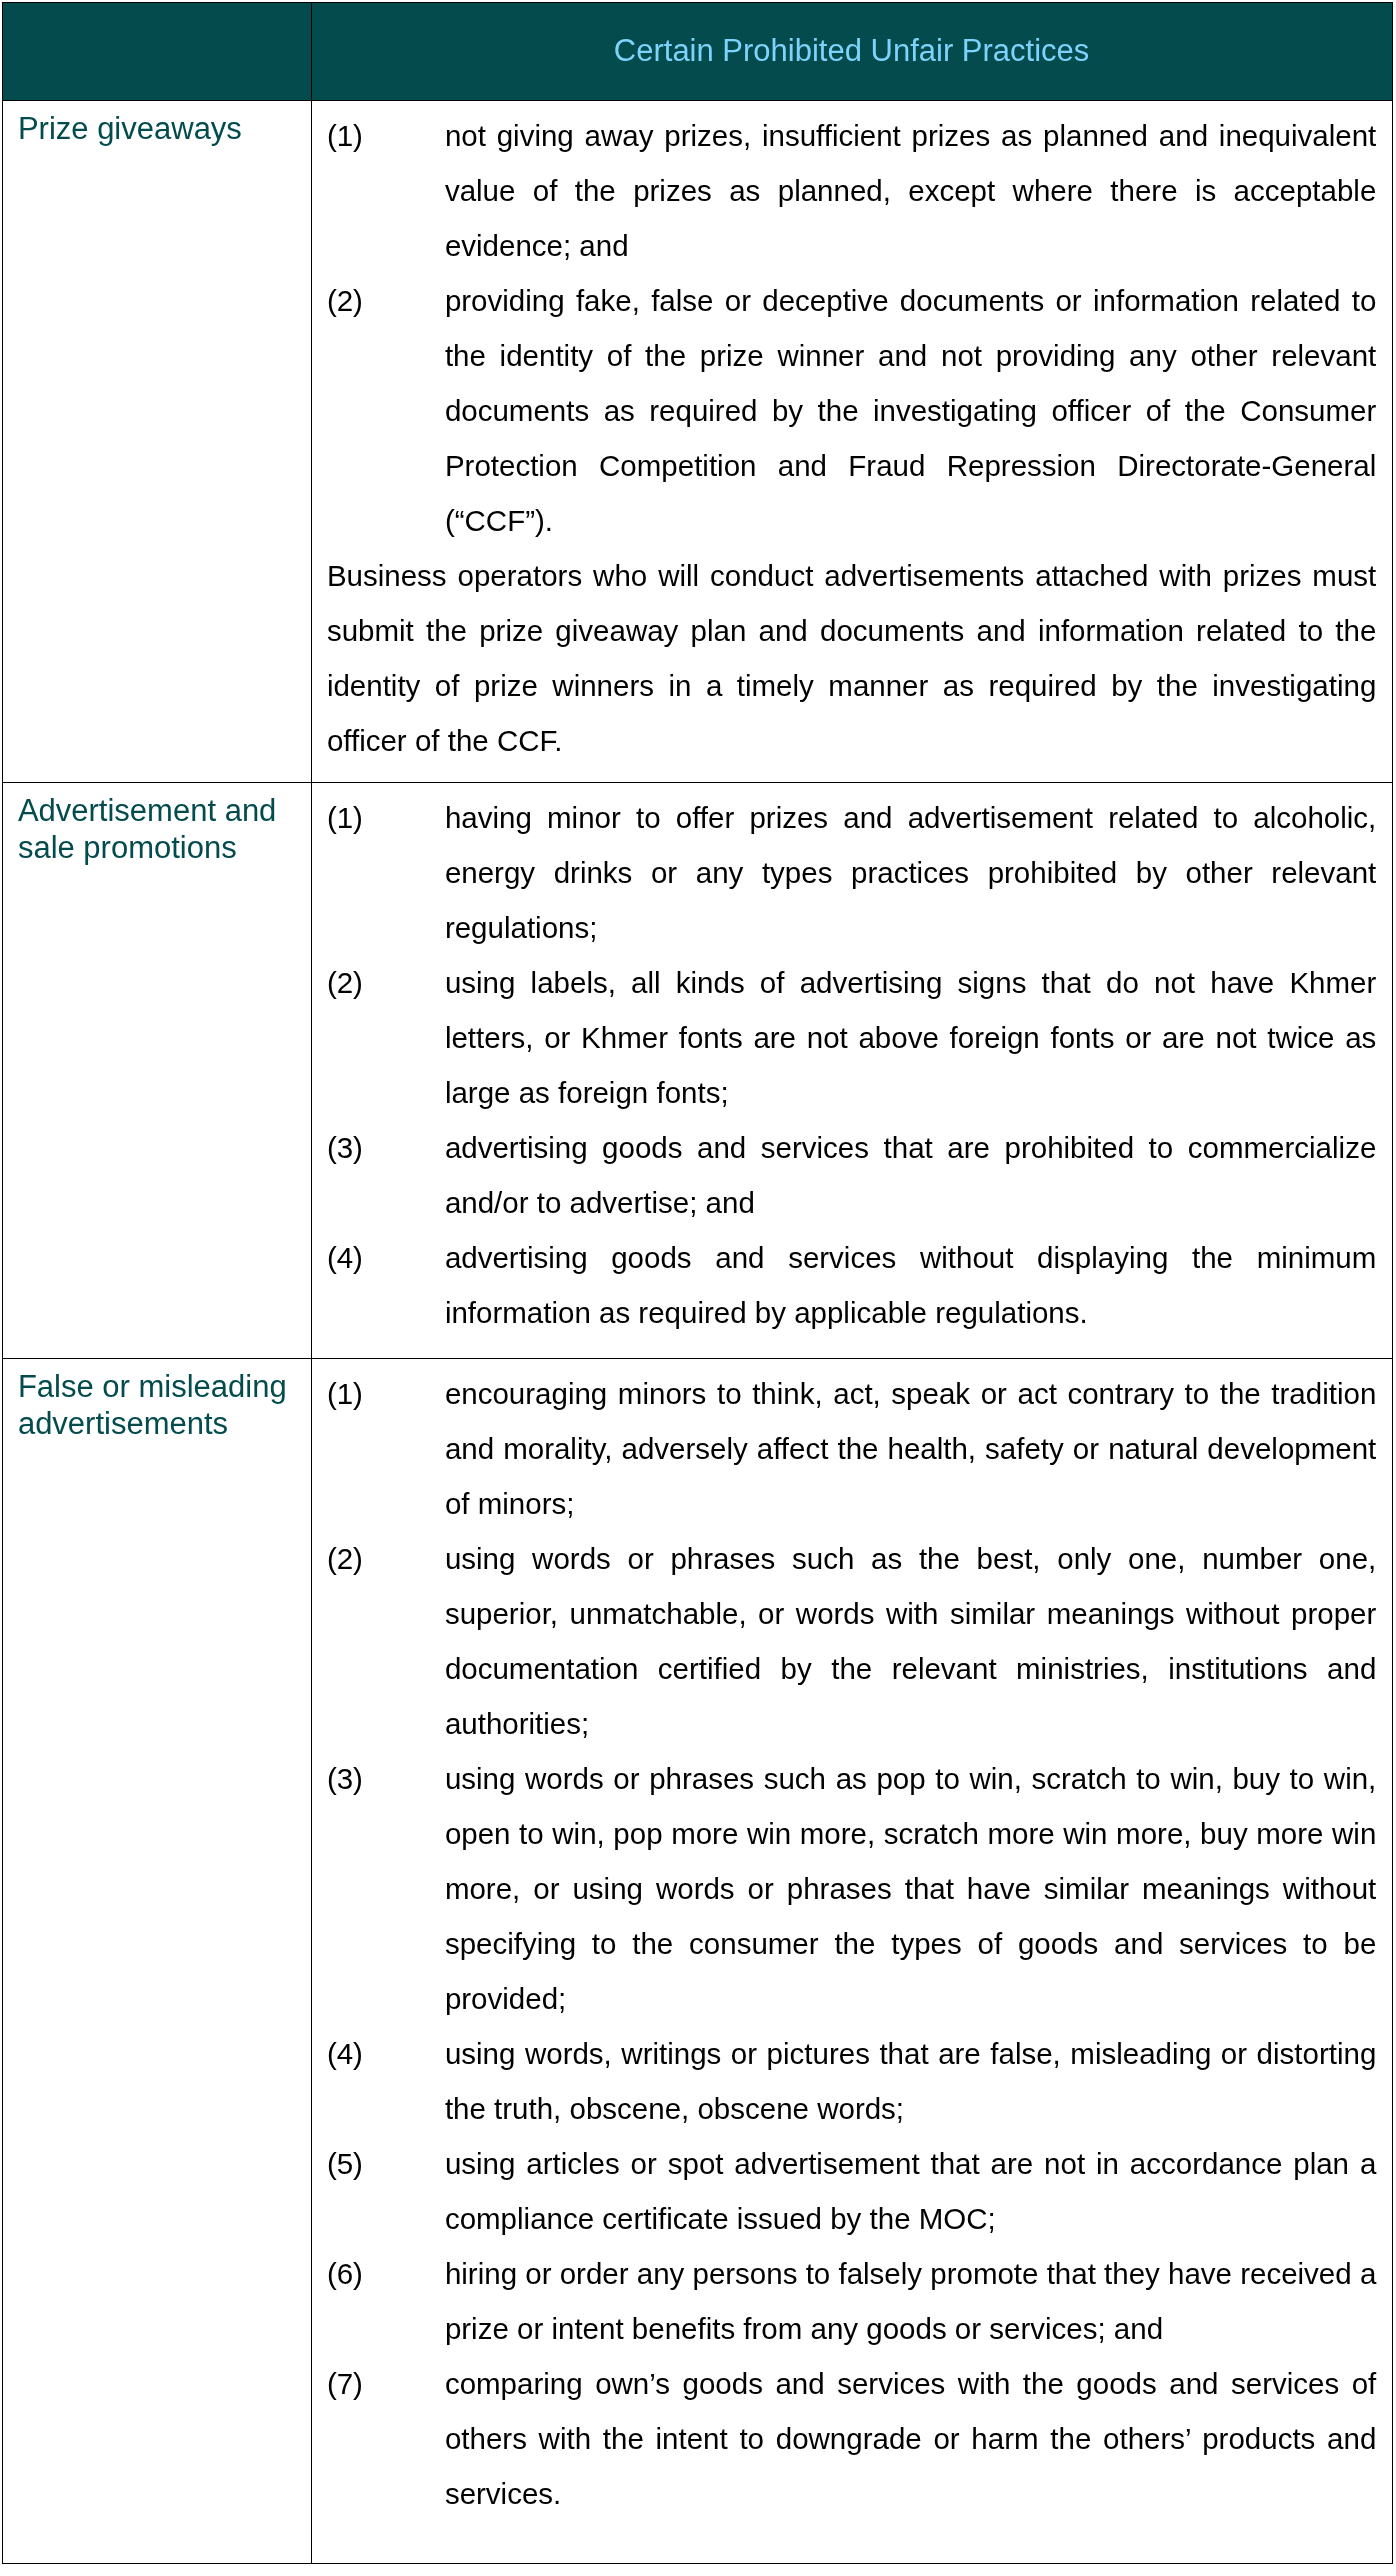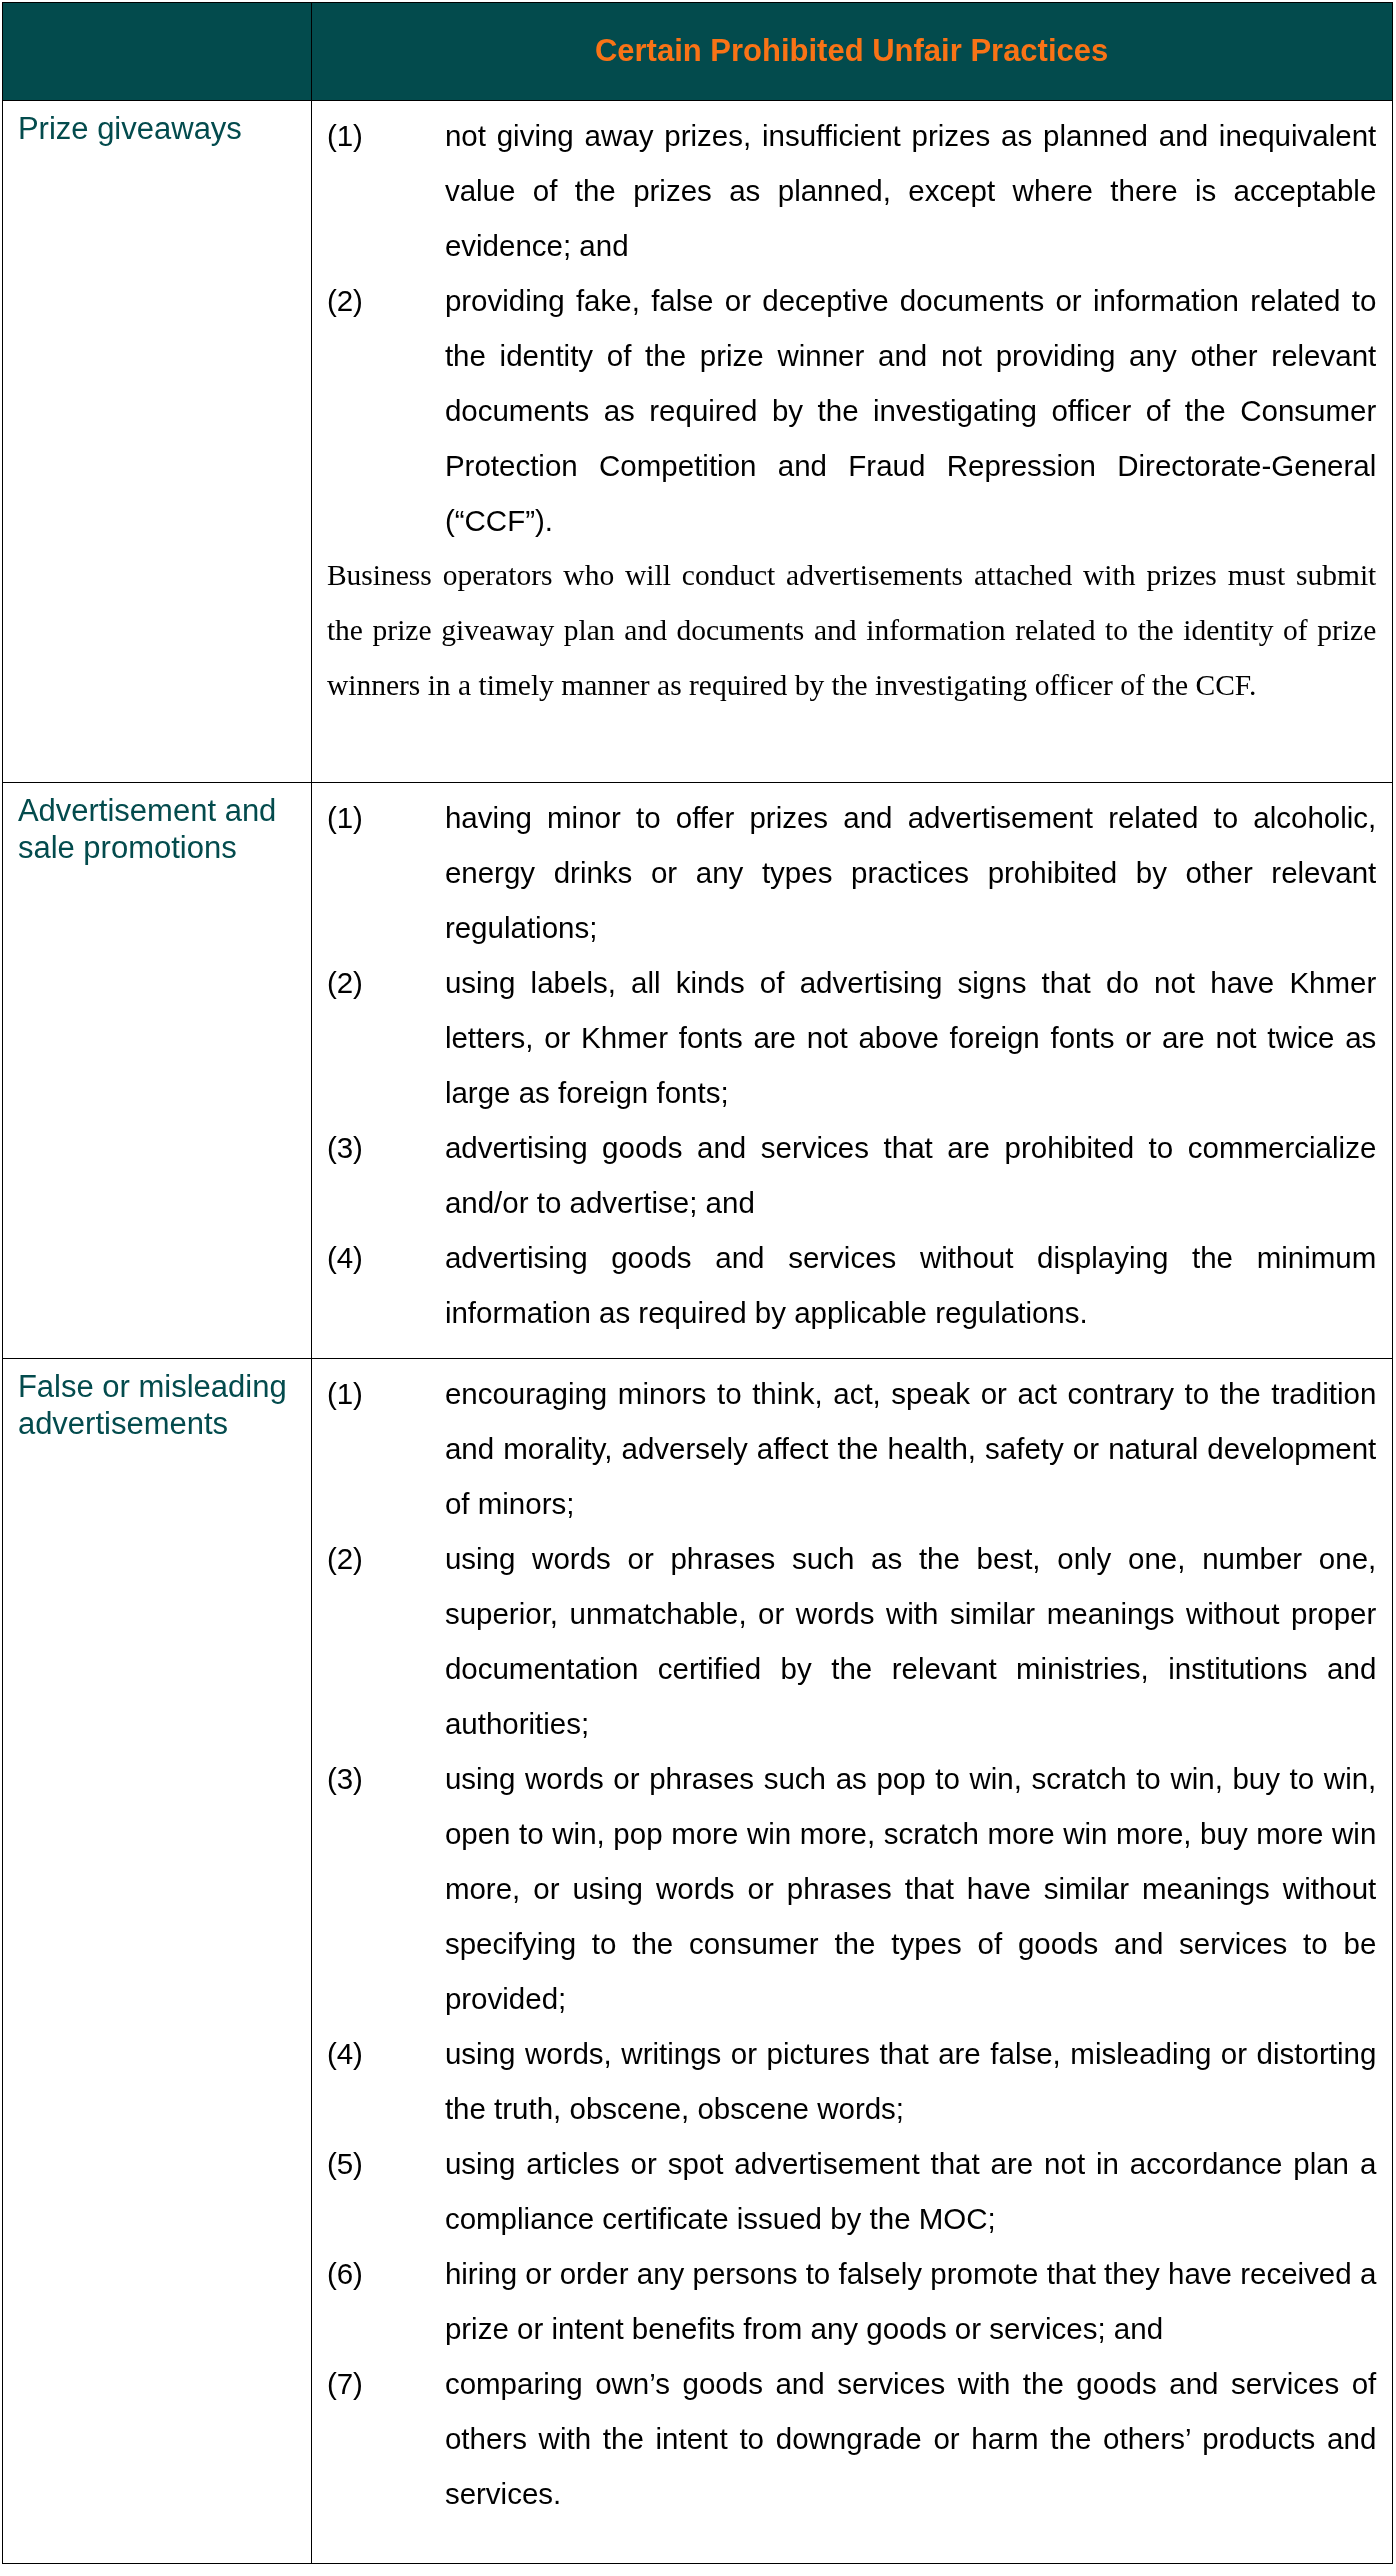--- a/index.html
+++ b/index.html
@@ -1,26 +1,26 @@
 <!DOCTYPE html>
 <html style="font-size:8.7px"><head>
 <meta charset="utf-8">
 <style>
   html, body { margin:0; padding:0; background:#ffffff; }
   body { width:1396px; height:2576px; position:relative; font-family:"Liberation Sans", sans-serif; color:#000; }
   table { position:absolute; left:1.6px; top:1.6px; width:1391px; border-collapse:collapse; table-layout:fixed; }
   td, th { border:1.6px solid #000; vertical-align:top; padding:0; }
-  th { background:#034b4d; color:#f97316; height:97px; font-size:31px; font-weight:bold; text-align:center; vertical-align:middle; }
+  th { background:#034b4d; color:#7dd3fc; height:97px; font-size:31px; font-weight:normal; text-align:center; vertical-align:middle; }
   col.c1 { width:309px; }
   .cat { color:#034b4d; font-weight:normal; font-size:31px; line-height:37px; padding:9.8px 15.3px; }
   .body { padding:7.6px 15.3px 4.4px 15.3px; font-size:29.5px; line-height:55px; text-align:justify; }
   .item { display:flex; }
   .num { width:109px; flex:none; }
   .txt { flex:1; text-align:justify;margin-left:9px; }
-  .para { text-align:justify;font-family:Liberation Serif, serif; }
+  .para { text-align:justify; }
   b { font-weight:normal; }
 </style>
 </head>
 <body>
 
 <table>
   <colgroup>
       <col class="c1">
       <col>
     </colgroup>

